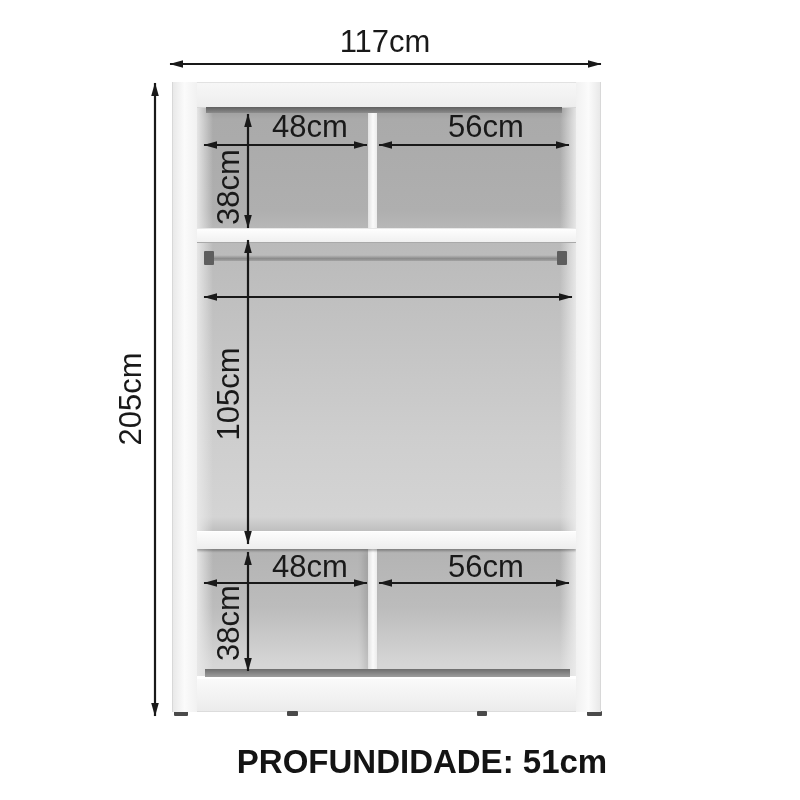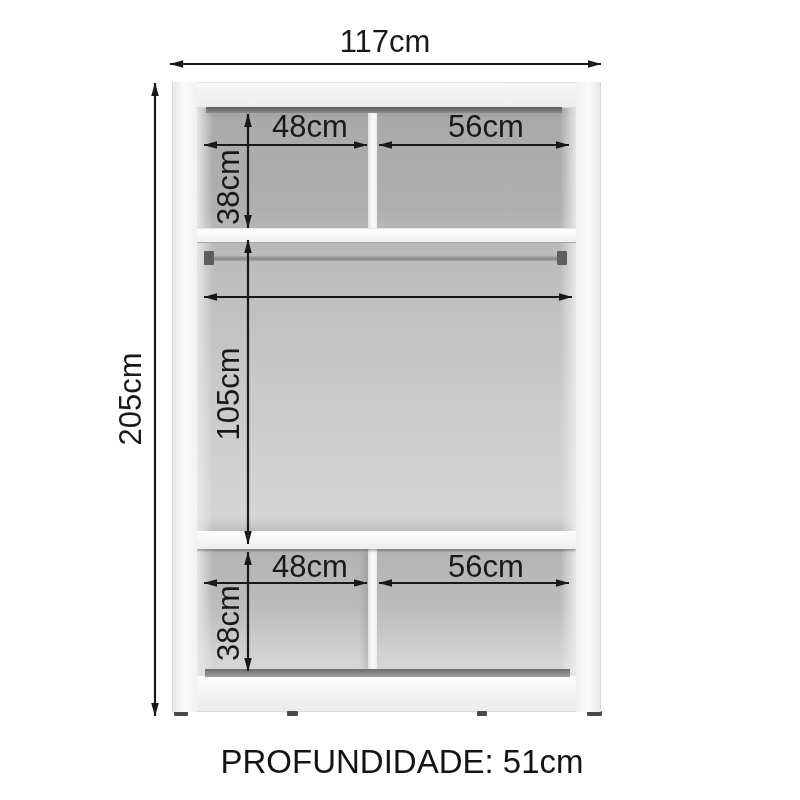--- a/index.html
+++ b/index.html
@@ -126,15 +126,15 @@
 
 
   <div class="dim-label vert" style="left:228px;top:394px;">105cm</div>
 
   <div class="dim-label" style="left:310px;top:566px;">48cm</div>
 
   <div class="dim-label" style="left:486px;top:566px;">56cm</div>
 
   <div class="dim-label vert" style="left:228px;top:623px;">38cm</div>
 
-  <div class="depth-label" style="left:402px;top:761px;">PROFUNDIDADE: 51cm</div>
+  <div class="depth-label" style="left:422px;top:761px;font-weight:bold;">PROFUNDIDADE: 51cm</div>
 
 </div>
 
 </body></html>

